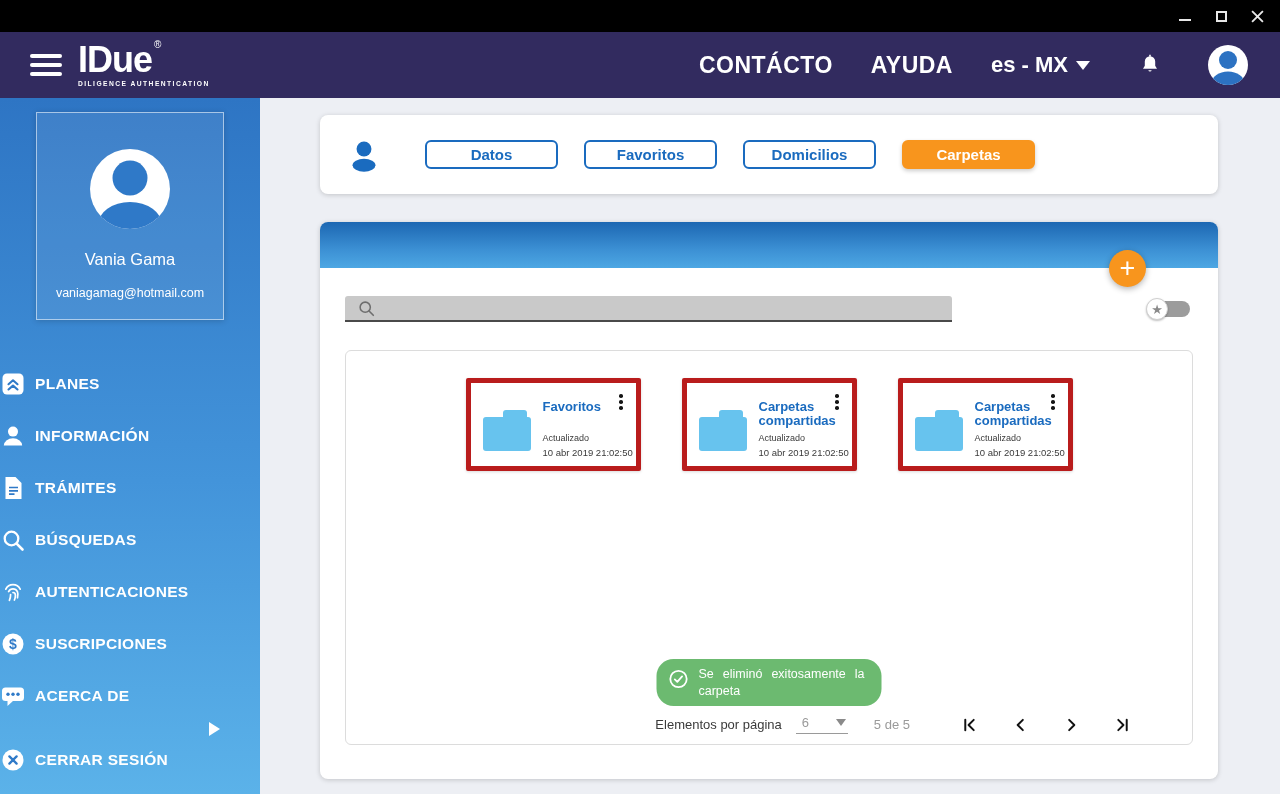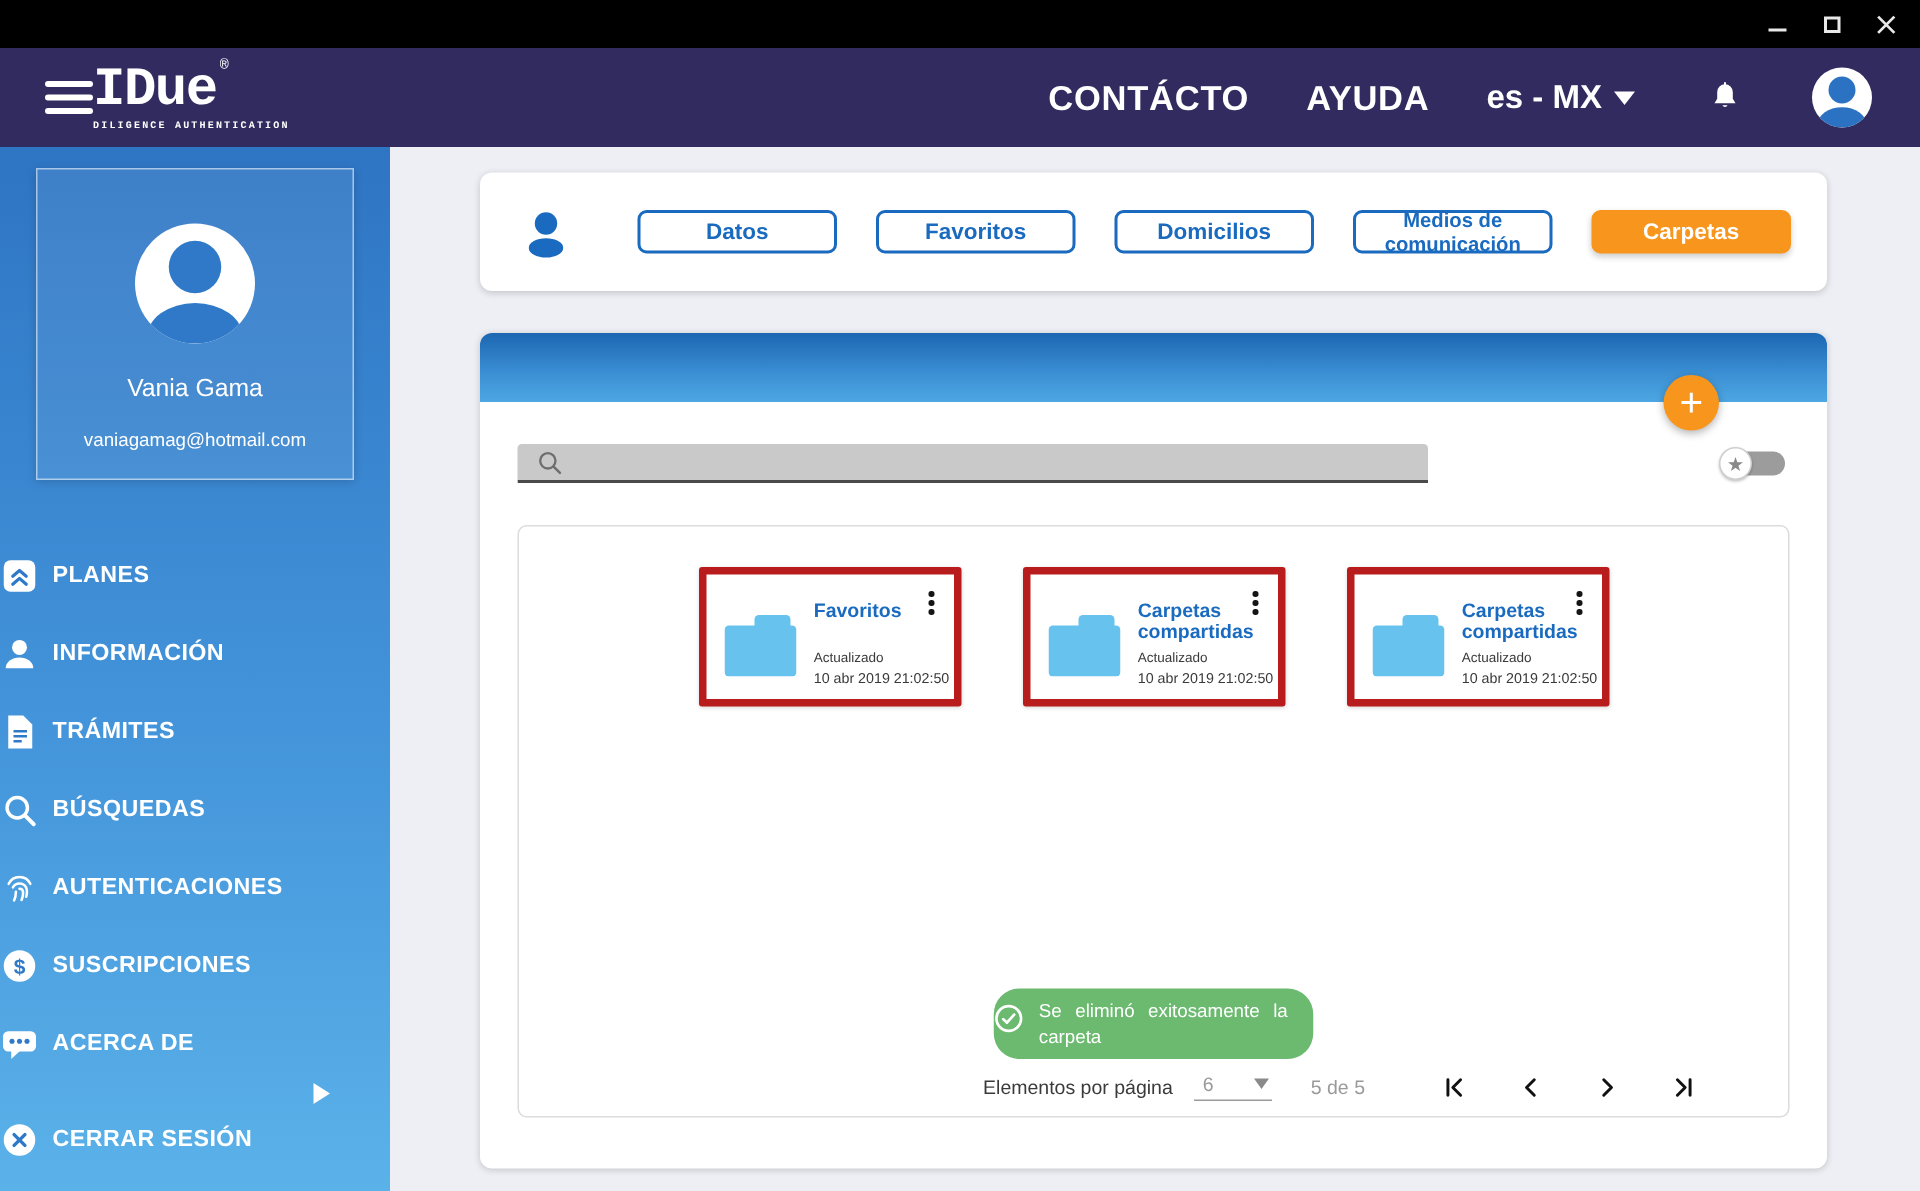--- a/index.html
+++ b/index.html
@@ -8,39 +8,39 @@
   
   .titlebar { height:32px; background:#000; display:flex; align-items:center; justify-content:flex-end; gap:22px; padding-right:16px; }
   .winbtn { width:14px; height:14px; display:flex; align-items:center; justify-content:center; cursor:pointer; }
   .winbtn.min i { display:block; width:12px; border-bottom:2px solid #e8e8e8; margin-top:8px; }
   .winbtn.max i { display:block; width:11px; height:11px; border:2px solid #e8e8e8; }
 
   
   .appheader { height:66px; background:#322b5f; display:flex; align-items:center; color:#fff; }
   .hamburger { margin-left:30px; width:32px; display:flex; flex-direction:column; gap:5px; cursor:pointer; }
   .hamburger i { display:block; height:4px; background:#fff; border-radius:2px; }
-  .logo { margin-left:0; line-height:1;font-family:Liberation Mono, monospace; }
+  .logo { margin-left:16px; line-height:1; }
   .logo-row { display:flex; align-items:flex-start; }
   .logo-main { font-size:36px; font-weight:bold; letter-spacing:-1px; }
   .logo-reg { font-size:10px; margin-left:2px; margin-top:-2px; }
   .logo-sub { font-size:6.7px; letter-spacing:1.45px; margin-top:3px; font-weight:bold; }
   .hdr-right { margin-left:auto; margin-right:32px; display:flex; align-items:center; }
   .hdr-link { font-size:23px; font-weight:bold; letter-spacing:0.5px; cursor:pointer; }
   .hdr-link + .hdr-link { margin-left:38px; }
   .lang { margin-left:38px; font-size:22px; font-weight:bold; display:flex; align-items:center; gap:8px; cursor:pointer; }
   .lang-caret { width:0; height:0; border-left:7px solid transparent; border-right:7px solid transparent; border-top:9px solid #fff; }
   .bell { margin-left:50px; cursor:pointer; display:flex; }
   .hdr-avatar { margin-left:48px; width:40px; height:40px; border-radius:50%; background:#fff; overflow:hidden; position:relative; cursor:pointer; }
 
   
   .layout { display:flex; height:696px; }
 
   
   .sidebar { width:260px; flex:0 0 260px; background:linear-gradient(180deg,#2e75c4 0%,#4394da 55%,#5bb2e9 100%); display:flex; flex-direction:column; }
-  .profile-card { margin:14px auto 0; width:212px; height:208px; background:rgba(255,255,255,0.08); border:1px solid rgba(255,255,255,0.55); box-shadow:0 1px 6px rgba(0,0,0,0.18); display:flex; flex-direction:column; align-items:center; }
+  .profile-card { margin:14px auto 0; width:188px; height:208px; background:rgba(255,255,255,0.08); border:1px solid rgba(255,255,255,0.55); box-shadow:0 1px 6px rgba(0,0,0,0.18); display:flex; flex-direction:column; align-items:center; }
   .profile-avatar { margin-top:36px; width:80px; height:80px; border-radius:50%; background:#fff; overflow:hidden; position:relative; }
   .profile-name { margin-top:21px; font-size:16.5px; color:#fff; }
   .profile-email { margin-top:17px; font-size:12.5px; color:#fff; }
   .menu { margin-top:38px; }
   .menu-item { height:52px; display:flex; align-items:center; cursor:pointer; }
   .menu-icon { width:26px; display:flex; justify-content:center; }
   .menu-label { margin-left:9px; color:#fff; font-weight:bold; font-size:15.5px; letter-spacing:0.3px; }
   .submenu-arrow-row { height:12px; display:flex; justify-content:flex-end; padding-right:40px; }
   .submenu-arrow { width:0; height:0; border-top:7px solid transparent; border-bottom:7px solid transparent; border-left:11px solid #fff; cursor:pointer; }
 
@@ -70,21 +70,21 @@
   .fgrid { display:flex; justify-content:center; gap:41px; margin-top:27px; }
   .fitem { width:175px; height:93px; background:#fff; border:5px solid #b91c1c; border-radius:2px; box-shadow:0 1px 3px rgba(0,0,0,0.15); position:relative; display:flex; cursor:pointer; }
   .ficon { margin:26px 0 0 12px; flex:0 0 48px; }
   .ftext { margin:17px 0 0 12px; width:96px; }
   .ftitle { color:#1a6bbf; font-weight:bold; font-size:13px; line-height:1.1; min-height:33px; }
   .fmeta1 { font-size:9px; color:#3a3a3a; }
   .fmeta2 { font-size:9.5px; color:#3a3a3a; margin-top:3.5px; white-space:nowrap; }
   .kebab { position:absolute; top:9px; right:11px; display:flex; flex-direction:column; gap:2.6px; padding:2px; cursor:pointer; }
   .kebab i { width:3.6px; height:3.6px; border-radius:50%; background:#151515; }
 
-  .toast { position:absolute; bottom:38px; left:50%; transform:translateX(-50%); background:#6cba70; border-radius:17px; color:#fff; display:flex; align-items:flex-start; gap:10px; padding:7px 17px 7px 0; }
+  .toast { position:absolute; bottom:38px; left:50%; transform:translateX(-50%); background:#6cba70; border-radius:17px; color:#fff; display:flex; align-items:flex-start; gap:10px; padding:7px 17px 7px 12px; }
   .toast-text { width:166px; font-size:12.5px; line-height:1.32; text-align:justify; font-weight:500; }
   .toast svg { margin-top:3px; }
 
   .pagerow { position:absolute; bottom:10px; right:62px; display:flex; align-items:center; }
   .pagelabel { font-size:13px; color:#3a3a3a; }
   .pagesel { margin-left:14px; width:52px; border-bottom:1px solid #9a9a9a; display:flex; align-items:center; justify-content:space-between; padding:0 2px 3px 6px; color:#9a9a9a; font-size:13px; cursor:pointer; }
   .sel-caret { width:0; height:0; border-left:5.5px solid transparent; border-right:5.5px solid transparent; border-top:7px solid #8a8a8a; }
   .pagerange { margin-left:26px; font-size:13px; color:#9a9a9a; }
   .pagearrows { margin-left:52px; display:flex; gap:36px; align-items:center; }
   .pagearrow { display:flex; cursor:pointer; }
@@ -246,21 +246,20 @@
       <span class="tab-person">
         <svg width="32" height="34" viewBox="0 0 24 25">
             <circle cx="12" cy="8" r="5.6" fill="#1a6bbf"></circle>
             <ellipse cx="12" cy="20.2" rx="8.6" ry="4.8" fill="#1a6bbf"></ellipse>
           </svg>
       </span>
       <div class="tabbtns">
         <button class="tabbtn">Datos</button>
         <button class="tabbtn">Favoritos</button>
         <button class="tabbtn">Domicilios</button>
-        <button class="tabbtn two-line">Medios de comunicación</button>
         <button class="tabbtn active">Carpetas</button>
       </div>
     </div>
 
     <div class="foldercard">
       <div class="fheader"></div>
       <div class="fab">+</div>
 
       <div class="searchrow">
         <div class="searchbar">

